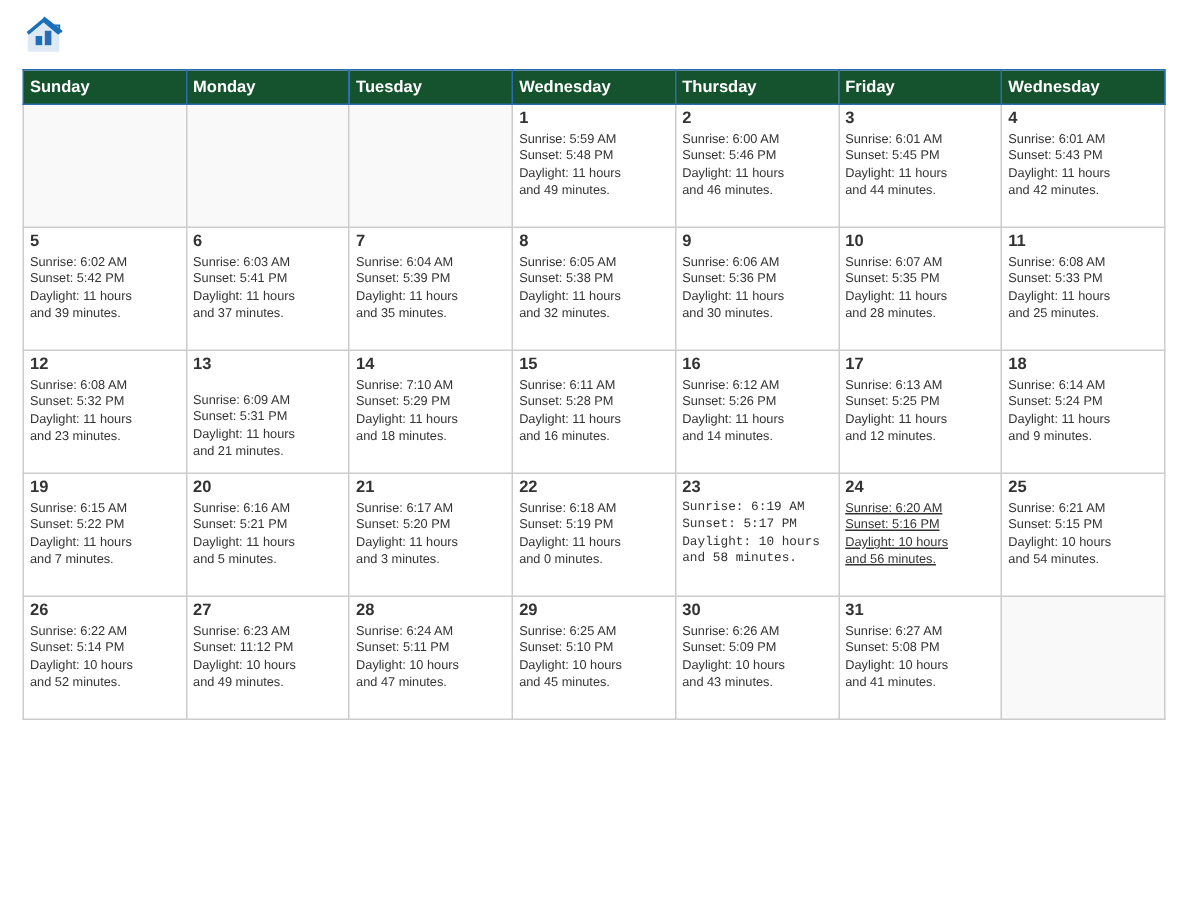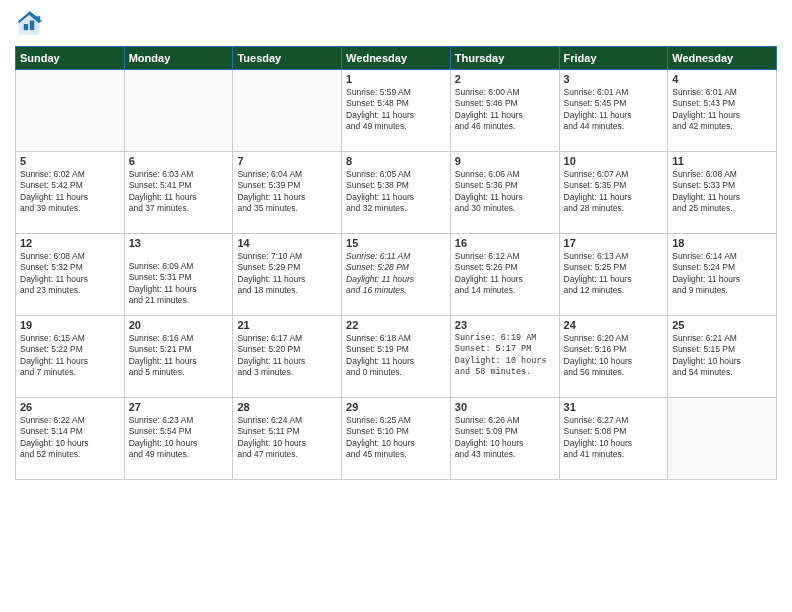--- a/index.html
+++ b/index.html
@@ -231,21 +231,21 @@
           </td>
           <td>
             <span class="day-number">14</span>
             <div class="day-info" style="white-space: pre-line;">Sunrise: 7:10 AM
 Sunset: 5:29 PM
 Daylight: 11 hours
 and 18 minutes.</div>
           </td>
           <td>
             <span class="day-number">15</span>
-            <div class="day-info" style="white-space: pre-line; font-style: italic;">Sunrise: 6:11 AM
+            <div class="day-info" style="white-space: pre-line;">Sunrise: 6:11 AM
 Sunset: 5:28 PM
 Daylight: 11 hours
 and 16 minutes.</div>
           </td>
           <td>
             <span class="day-number">16</span>
             <div class="day-info" style="white-space: pre-line;">Sunrise: 6:12 AM
 Sunset: 5:26 PM
 Daylight: 11 hours
 and 14 minutes.</div>
@@ -296,21 +296,21 @@
           </td>
           <td>
             <span class="day-number">23</span>
             <div class="day-info" style="white-space: pre-line; font-family: Liberation Mono, monospace;">Sunrise: 6:19 AM
 Sunset: 5:17 PM
 Daylight: 10 hours
 and 58 minutes.</div>
           </td>
           <td>
             <span class="day-number">24</span>
-            <div class="day-info" style="white-space: pre-line;">Sunrise: 6:20 AM
+            <div class="day-info" style="white-space: pre-line; text-decoration: underline;">Sunrise: 6:20 AM
 Sunset: 5:16 PM
 Daylight: 10 hours
 and 56 minutes.</div>
           </td>
           <td>
             <span class="day-number">25</span>
             <div class="day-info" style="white-space: pre-line;">Sunrise: 6:21 AM
 Sunset: 5:15 PM
 Daylight: 10 hours
 and 54 minutes.</div>
@@ -320,21 +320,21 @@
           <td>
             <span class="day-number">26</span>
             <div class="day-info" style="white-space: pre-line;">Sunrise: 6:22 AM
 Sunset: 5:14 PM
 Daylight: 10 hours
 and 52 minutes.</div>
           </td>
           <td>
             <span class="day-number">27</span>
             <div class="day-info" style="white-space: pre-line;">Sunrise: 6:23 AM
-Sunset: 5:54 PM
+Sunset: 11:12 PM
 Daylight: 10 hours
 and 49 minutes.</div>
           </td>
           <td>
             <span class="day-number">28</span>
             <div class="day-info" style="white-space: pre-line;">Sunrise: 6:24 AM
 Sunset: 5:11 PM
 Daylight: 10 hours
 and 47 minutes.</div>
           </td>

